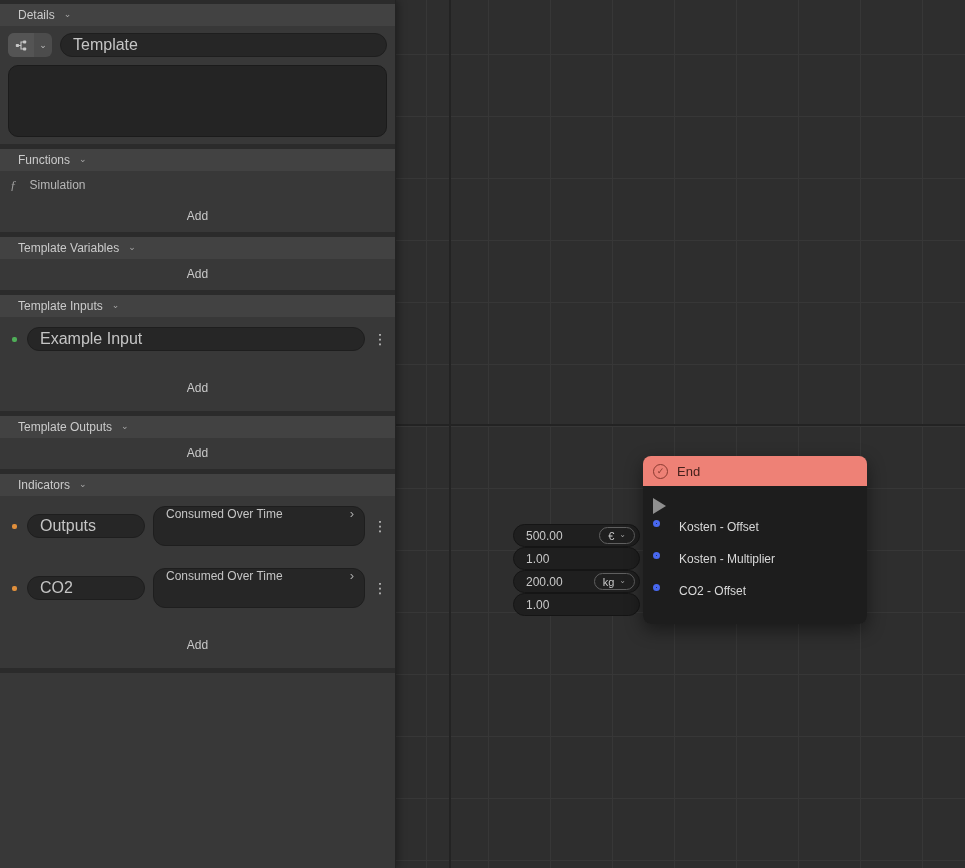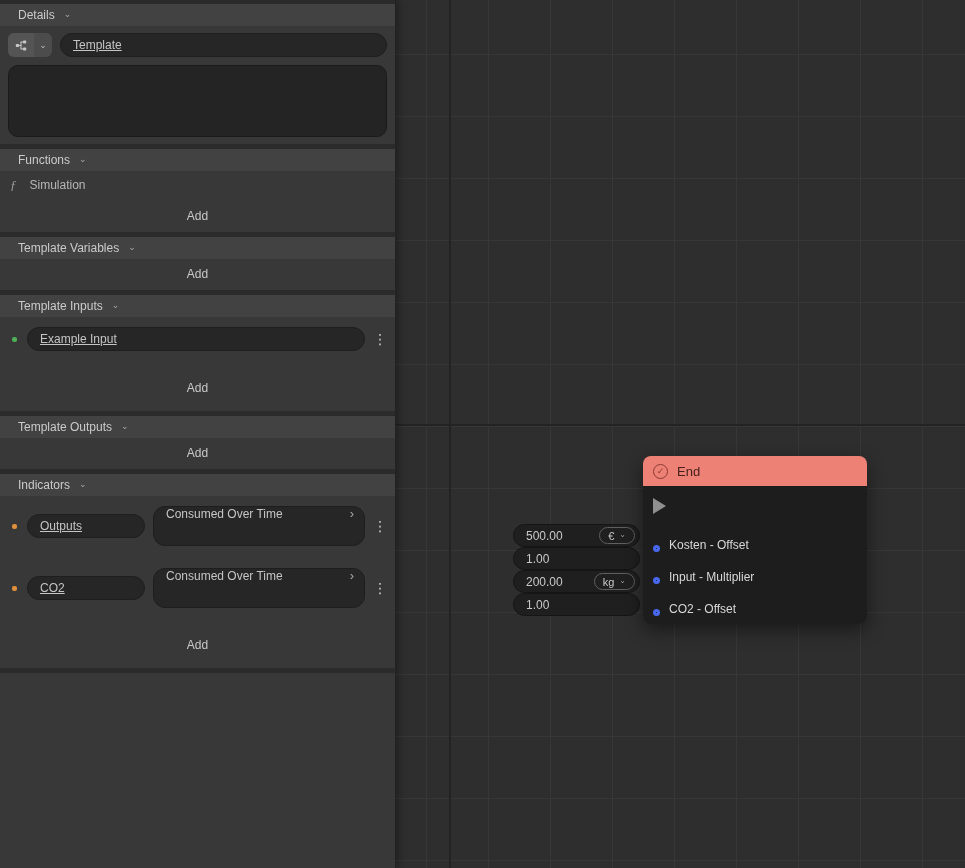--- a/index.html
+++ b/index.html
@@ -53,21 +53,21 @@
     font-size:9px; color:#8a3a30; flex:0 0 auto;
   }
   .node-body { background:#1d1d1d; border-radius:0 0 8px 8px; padding:6px 0 8px; }
   .play-row { height:28px; display:flex; align-items:center; padding:0 10px; }
   .play-icon {
     width:0; height:0;
     border-left:13px solid #8f8f8f;
     border-top:8px solid transparent;
     border-bottom:8px solid transparent;
   }
-  .port-row { height:32px; display:flex; align-items:flex-end; gap:9px; padding:0 10px; color:#d8d8d8; font-size:12px; }
+  .port-row { height:32px; display:flex; align-items:flex-start; gap:19px; padding:0 10px; color:#d8d8d8; font-size:12px; }
   .port {
     width:7px; height:7px; border:3px solid #4868f0; border-radius:50%;
     background:#1d1d1d; flex:0 0 auto;
   }
 
   
   .sidebar {
     position:absolute; left:0; top:0; width:396px; height:868px;
     background:#383838; border-right:1px solid #232323;
     box-shadow:2px 0 8px rgba(0,0,0,0.35);
@@ -85,21 +85,21 @@
   .type-dropdown {
     display:flex; align-items:center; height:24px; background:#4c4c4c;
     border-radius:6px; cursor:pointer; overflow:hidden;
   }
   .type-dropdown .seg { display:flex; align-items:center; justify-content:center; height:100%; }
   .type-dropdown .seg.icon-seg { width:26px; background:#545454; }
   .type-dropdown .seg.chev-seg { width:18px; font-size:9px; color:#bdbdbd; }
   .text-input {
     height:24px; background:#262626; border:1px solid #1e1e1e; border-radius:12px;
     display:flex; align-items:center; padding:0 12px;
-    color:#c5c5c5; font-size:12px;text-decoration:underline;
+    color:#c5c5c5; font-size:16px;
   }
   .text-input.grow { flex:1; }
   .textarea {
     height:72px; background:#242424; border:1px solid #1b1b1b; border-radius:10px;
   }
 
   .item-row { display:flex; align-items:center; gap:13px; padding:6px 10px 8px; color:#b7b7b7; font-size:12px; }
   .fn-icon { font-family:"Liberation Serif", serif; font-style:italic; color:#9c9c9c; font-size:13px; }
   .add-btn { text-align:center; padding:8px 0 9px; color:#c9c9c9; font-size:12px; cursor:pointer; }
 
@@ -155,21 +155,21 @@
     <div class="node-body">
       <div class="play-row">
         <span class="play-icon"></span>
       </div>
       <div class="port-row">
         <span class="port"></span>
         <span>Kosten - Offset</span>
       </div>
       <div class="port-row">
         <span class="port"></span>
-        <span>Input - Multiplier</span>
+        <span>Kosten - Multiplier</span>
       </div>
       <div class="port-row">
         <span class="port"></span>
         <span>CO2 - Offset</span>
       </div>
     </div>
   </div>
 </div>
 
 <div class="sidebar">

